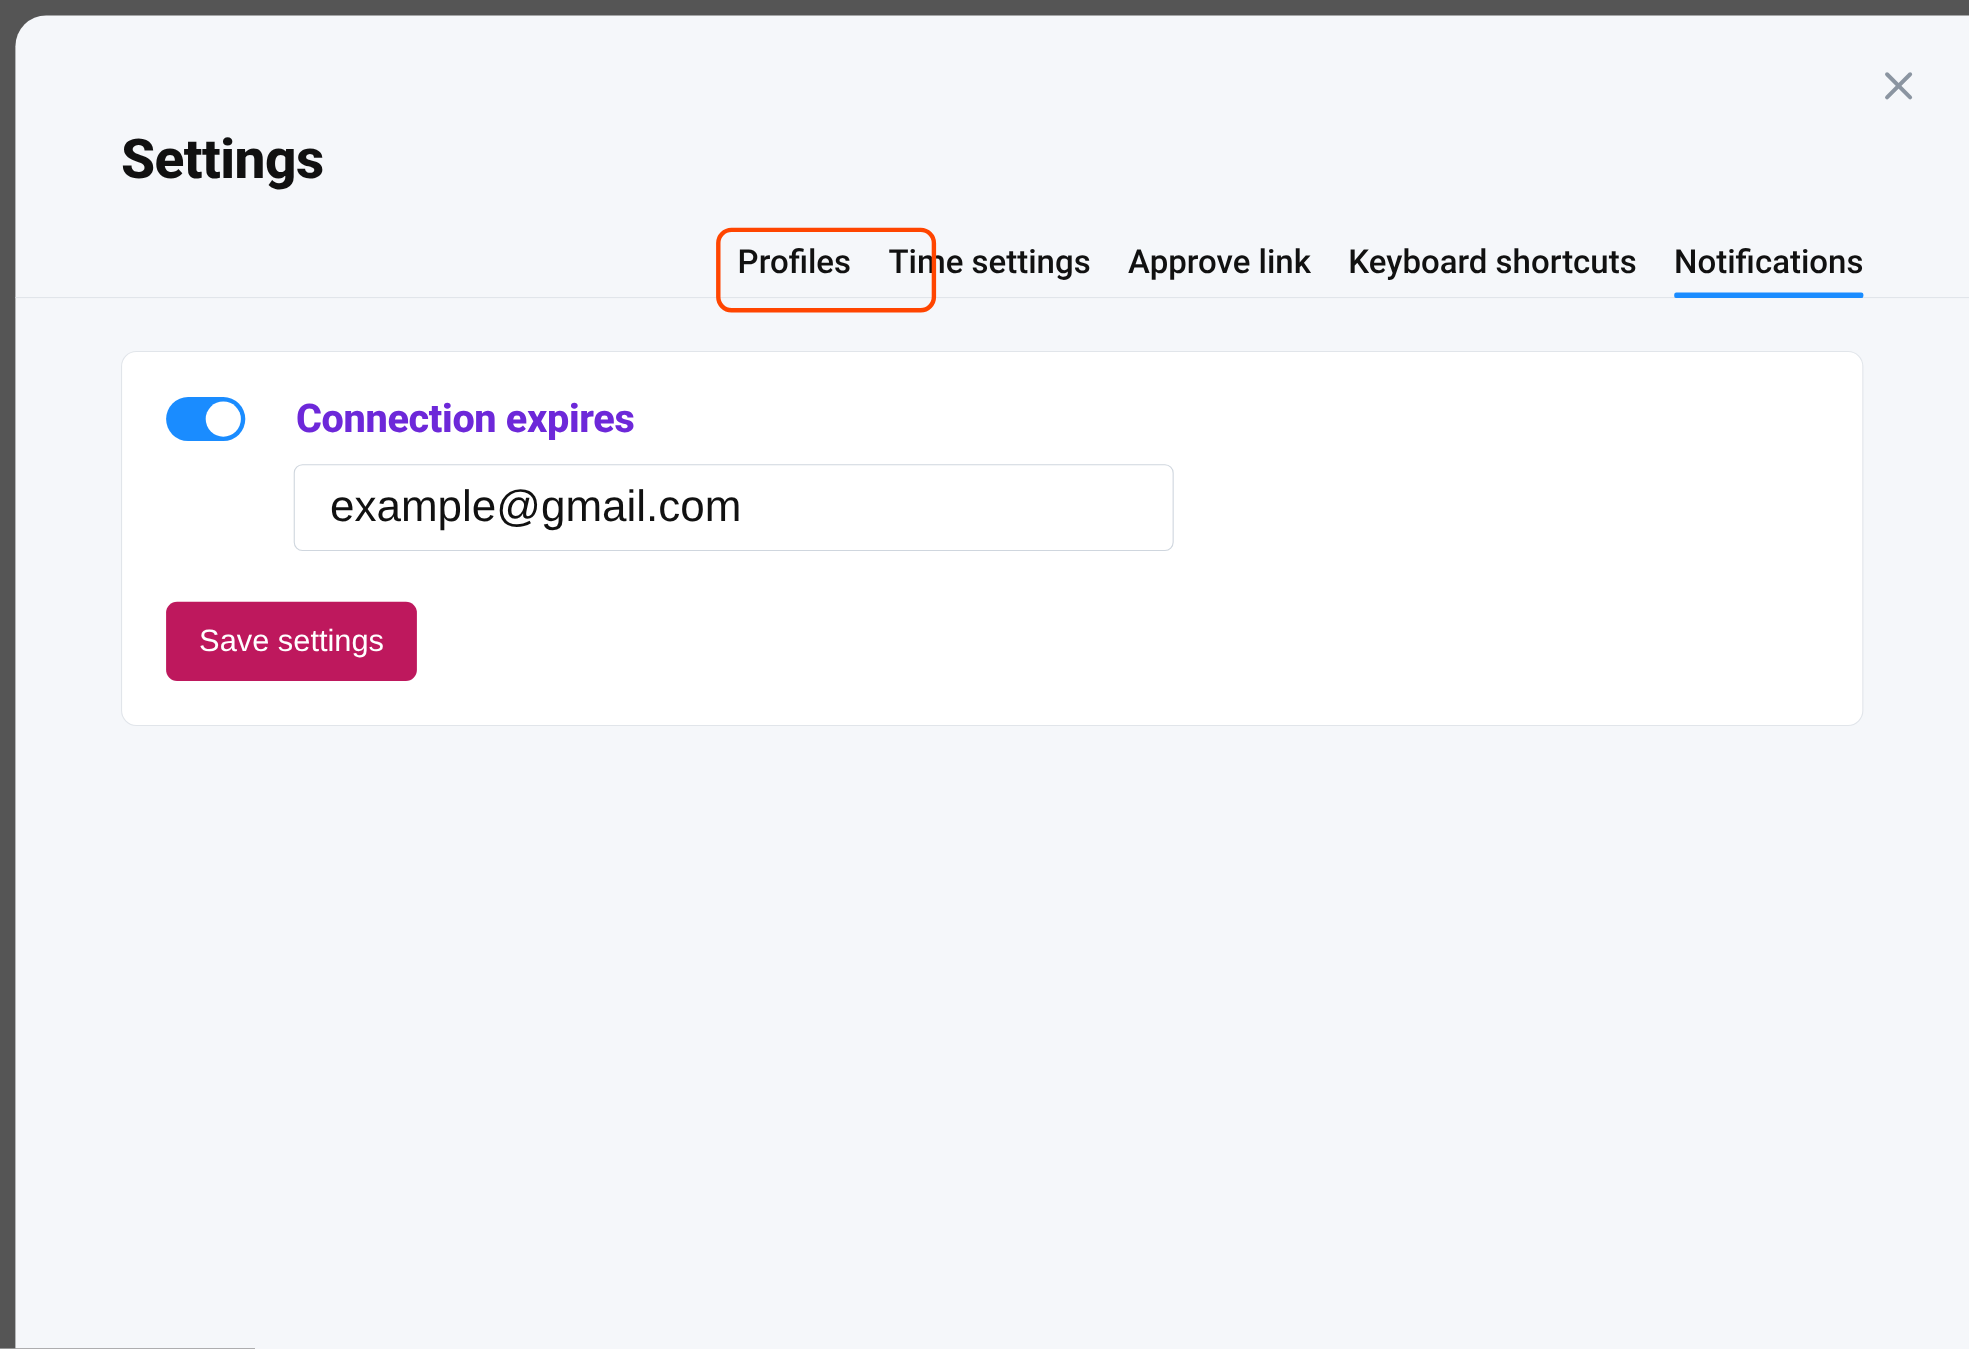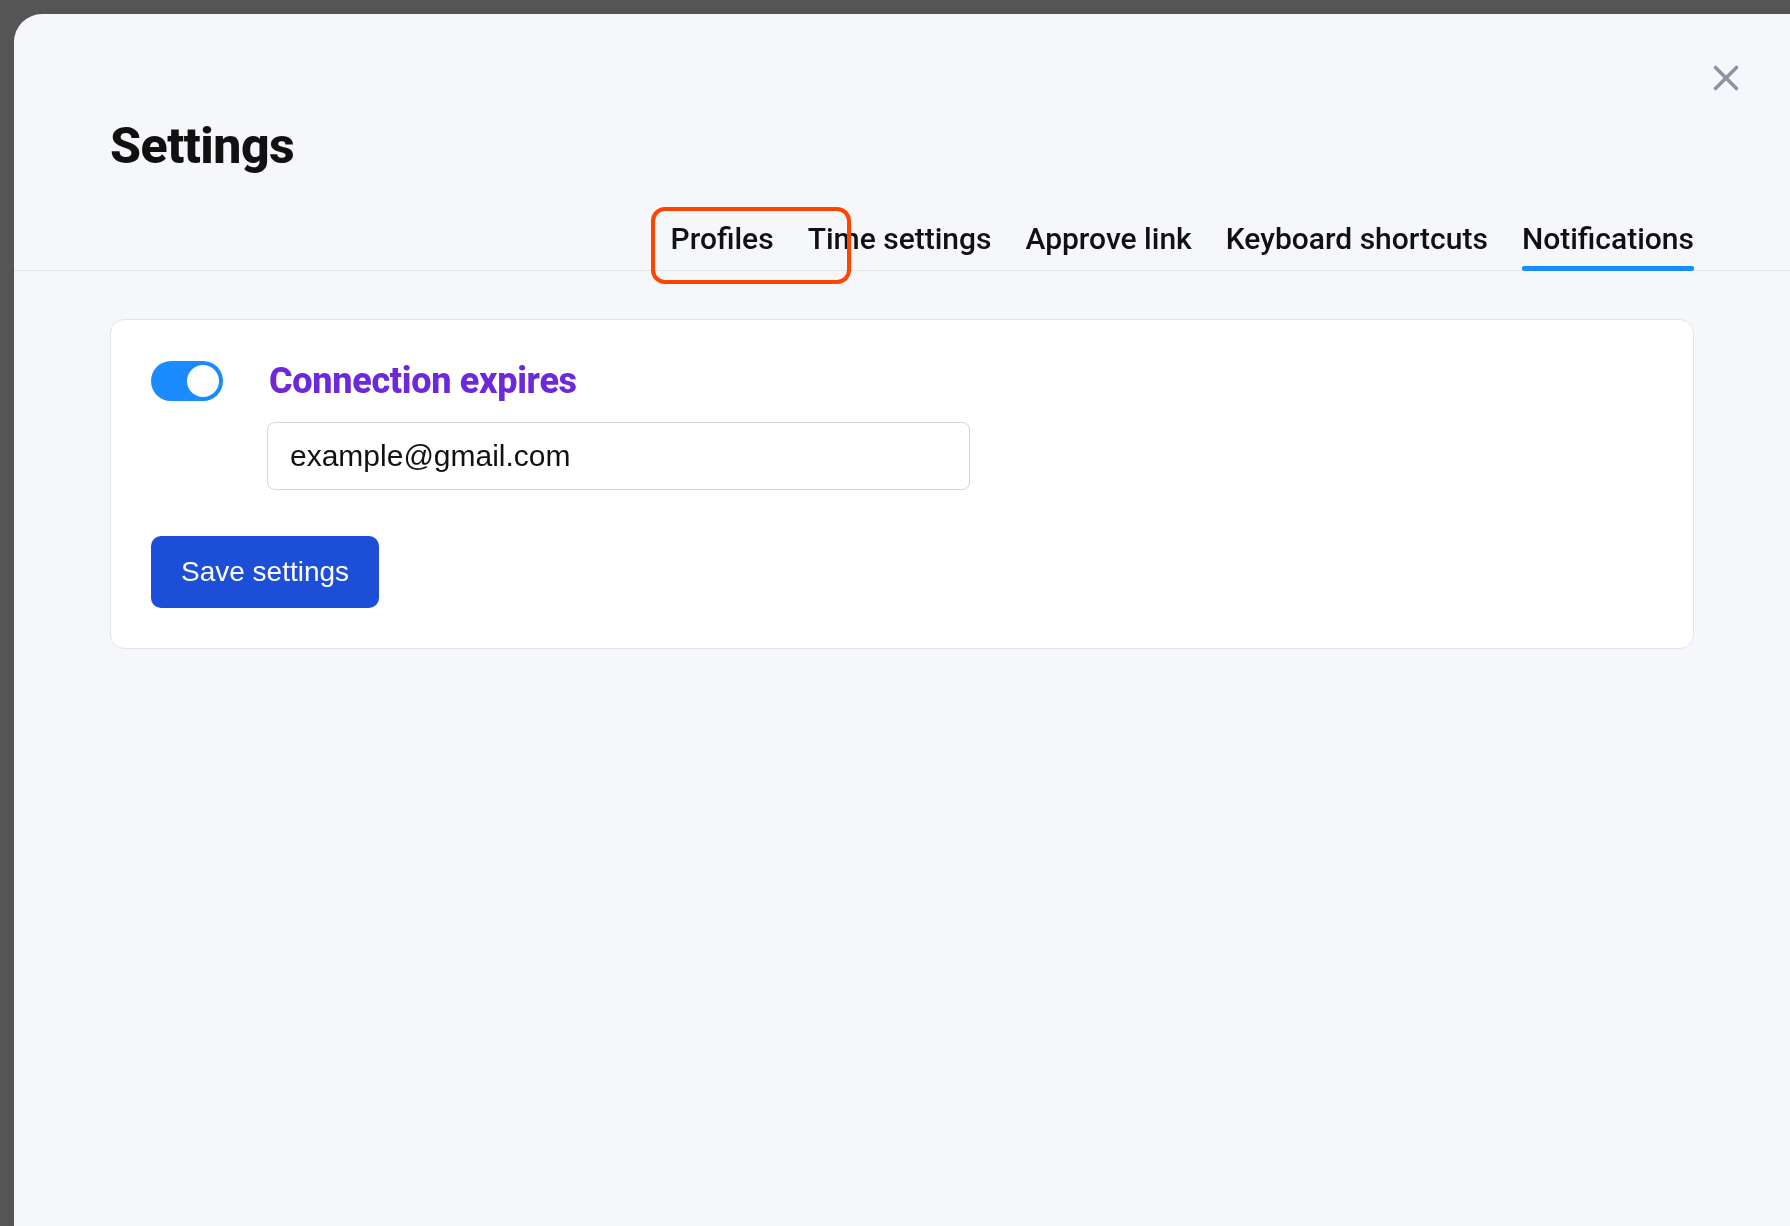--- a/index.html
+++ b/index.html
@@ -118,32 +118,32 @@
     }
     .card-body {
       padding-left: 116px;
     }
     .desc {
       font-size: 28px;
       color: #111;
       margin-bottom: 26px;
     }
     .email-input {
-      width: 703px;
-      font-size: 30px;
-      padding: 16px 22px;
+      width: 800px;
+      font-size: 40px;
+      padding: 16px 32px;
       border: 1px solid #cfd6de;
       border-radius: 8px;
       color: #111;
       background: #fff;
       outline: none;
     }
     .save-btn {
       margin-top: 46px;
-      background: #1d4ed8;
+      background: #be185d;
       color: #fff;
       font-size: 28px;
       font-weight: 500;
       border: none;
       border-radius: 10px;
       padding: 20px 30px;
       cursor: pointer;
     }
     
     .bg-hint {

